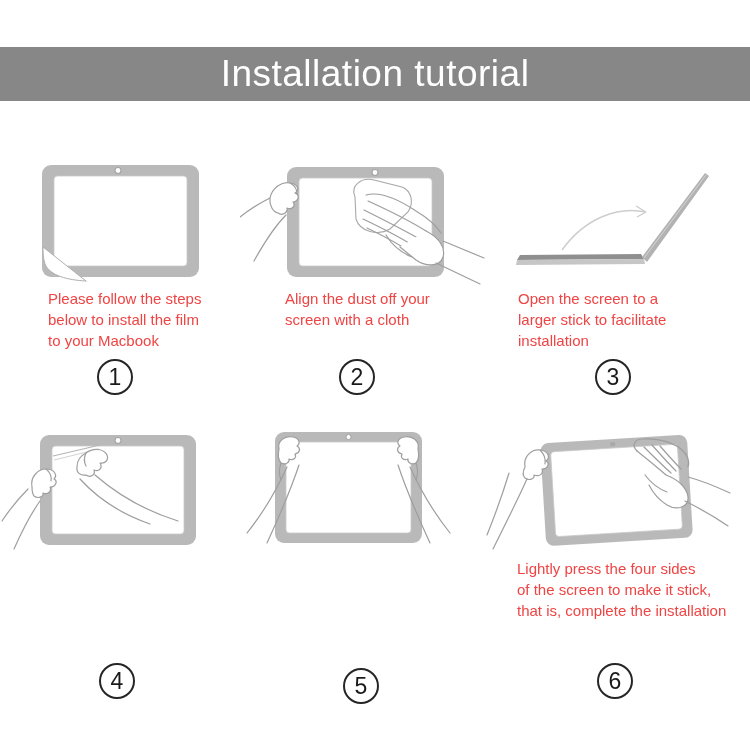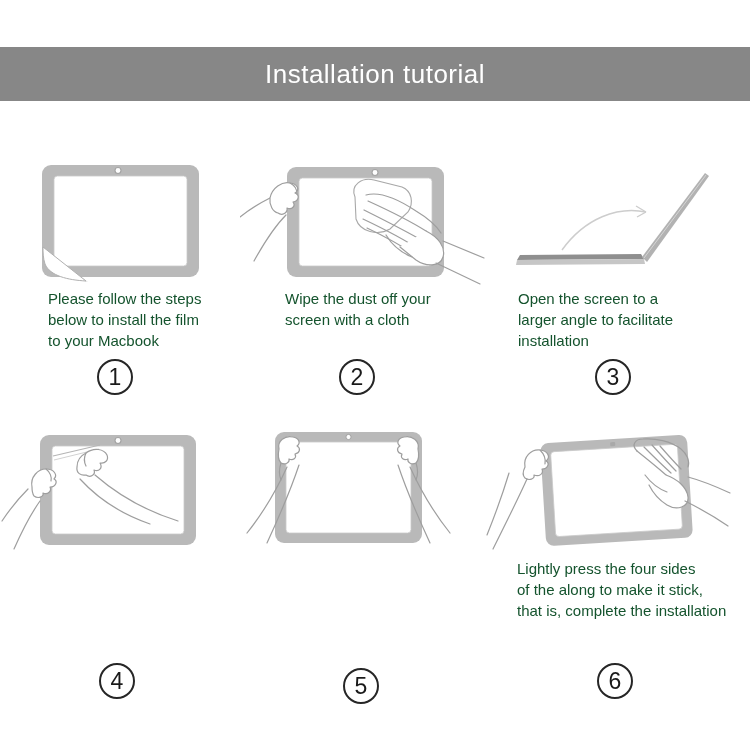--- a/index.html
+++ b/index.html
@@ -1,23 +1,23 @@
 <!DOCTYPE html>
 <html><head>
 <meta charset="utf-8">
 <style>
   html,body{margin:0;padding:0;background:#ffffff;}
   .page{position:relative;width:750px;height:750px;background:#ffffff;overflow:hidden;
         font-family:"Liberation Sans",sans-serif;}
   .header{position:absolute;left:0;top:47px;width:750px;height:54px;background:#878787;
           display:flex;align-items:center;justify-content:center;}
-  .header .title{color:#ffffff;font-size:26px;letter-spacing:0.5px;}
+  .header .title{color:#ffffff;font-size:37px;letter-spacing:0.5px;}
   .illus{position:absolute;}
   .illus svg{display:block;}
-  .caption{position:absolute;font-size:15px;line-height:21px;color:#14532d;
+  .caption{position:absolute;font-size:15px;line-height:21px;color:#ef4444;
            white-space:pre-line;}
   .badge{position:absolute;width:36px;height:36px;border:2px solid #262626;border-radius:50%;
          display:flex;align-items:center;justify-content:center;
          font-size:23px;color:#1a1a1a;box-sizing:border-box;}
   .hand{fill:none;stroke:#9e9e9e;stroke-width:1.2;stroke-linecap:round;stroke-linejoin:round;}
   .handfill{fill:#ffffff;stroke:#9e9e9e;stroke-width:1.2;stroke-linecap:round;stroke-linejoin:round;}
 </style>
 </head>
 <body>
 
@@ -60,38 +60,38 @@
       <path class="hand" d="M128,46 C150,56 170,66 186,76"></path>
       <path class="hand" d="M124,55 C146,66 166,76 183,86"></path>
       <path class="hand" d="M123,64 C144,74 164,84 180,95"></path>
       <path class="hand" d="M127,73 C146,82 164,92 180,103"></path>
       <path class="handfill" d="M186,76 C198,82 206,92 203,102 C200,112 186,112 176,105 L160,92"></path>
       <path class="hand" d="M146,80 C152,90 162,98 172,102"></path>
       <path class="hand" d="M203,86 L244,103"></path>
       <path class="hand" d="M196,108 L240,129"></path>
     </svg>
   </div>
-  <div class="caption" style="left:285px;top:288px">Wipe the dust off your
+  <div class="caption" style="left:285px;top:288px">Align the dust off your
 screen with a cloth</div>
   <div class="badge" style="left:339px;top:359px">
     <span>2</span>
   </div>
 
   <div class="illus" style="left:500px;top:160px">
     <svg width="215" height="120" viewBox="0 0 215 120">
       <path d="M62,90 C85,58 118,46 146,52" fill="none" stroke="#cdcdcd" stroke-width="1.4"></path>
       <path d="M146,52 L136,46 M146,52 L137,57" fill="none" stroke="#cdcdcd" stroke-width="1.4"></path>
       <path d="M20,95 L141,94 L144,99 L17,100 Z" fill="#8f8f8f"></path>
       <path d="M17,100 L144,99 L145,104 L16,105 Z" fill="#c6c6c6"></path>
       <path d="M142,97 L205,13 L209,16 L147,102 Z" fill="#b2b2b2"></path>
       <path d="M144,98 L206,15" stroke="#dedede" stroke-width="0.8"></path>
     </svg>
   </div>
   <div class="caption" style="left:518px;top:288px">Open the screen to a
-larger angle to facilitate
+larger stick to facilitate
 installation</div>
   <div class="badge" style="left:595px;top:359px">
     <span>3</span>
   </div>
 
   <div class="illus" style="left:0px;top:425px">
     <svg width="235" height="128" viewBox="0 0 235 128">
       <rect x="40" y="10" width="156" height="110" rx="9" fill="#b9b9b9"></rect>
       <rect x="52" y="21" width="132" height="88" rx="3.5" fill="#ffffff" stroke="#c9c9c9" stroke-width="0.8"></rect>
       <circle cx="118" cy="15.5" r="3" fill="#fdfdfd" stroke="#a3a3a3" stroke-width="1.1"></circle>
@@ -152,19 +152,19 @@
       <path class="hand" d="M159,22 C168,31 177,40 186,48"></path>
       <path class="hand" d="M167,20 C175,29 183,38 191,46"></path>
       <path class="hand" d="M175,21 C182,29 189,37 196,44"></path>
       <path class="handfill" d="M181,50 C192,54 202,62 203,72 C204,82 192,86 182,80 C174,75 168,68 164,60"></path>
       <path class="hand" d="M160,50 C166,58 174,64 182,67"></path>
       <path class="hand" d="M203,52 C218,56 232,62 245,68"></path>
       <path class="hand" d="M200,76 C216,84 230,92 243,101"></path>
     </svg>
   </div>
   <div class="caption" style="left:517px;top:558px">Lightly press the four sides
-of the along to make it stick,
+of the screen to make it stick,
 that is, complete the installation</div>
   <div class="badge" style="left:597px;top:663px">
     <span>6</span>
   </div>
 
 </div>
 
 </body></html>

